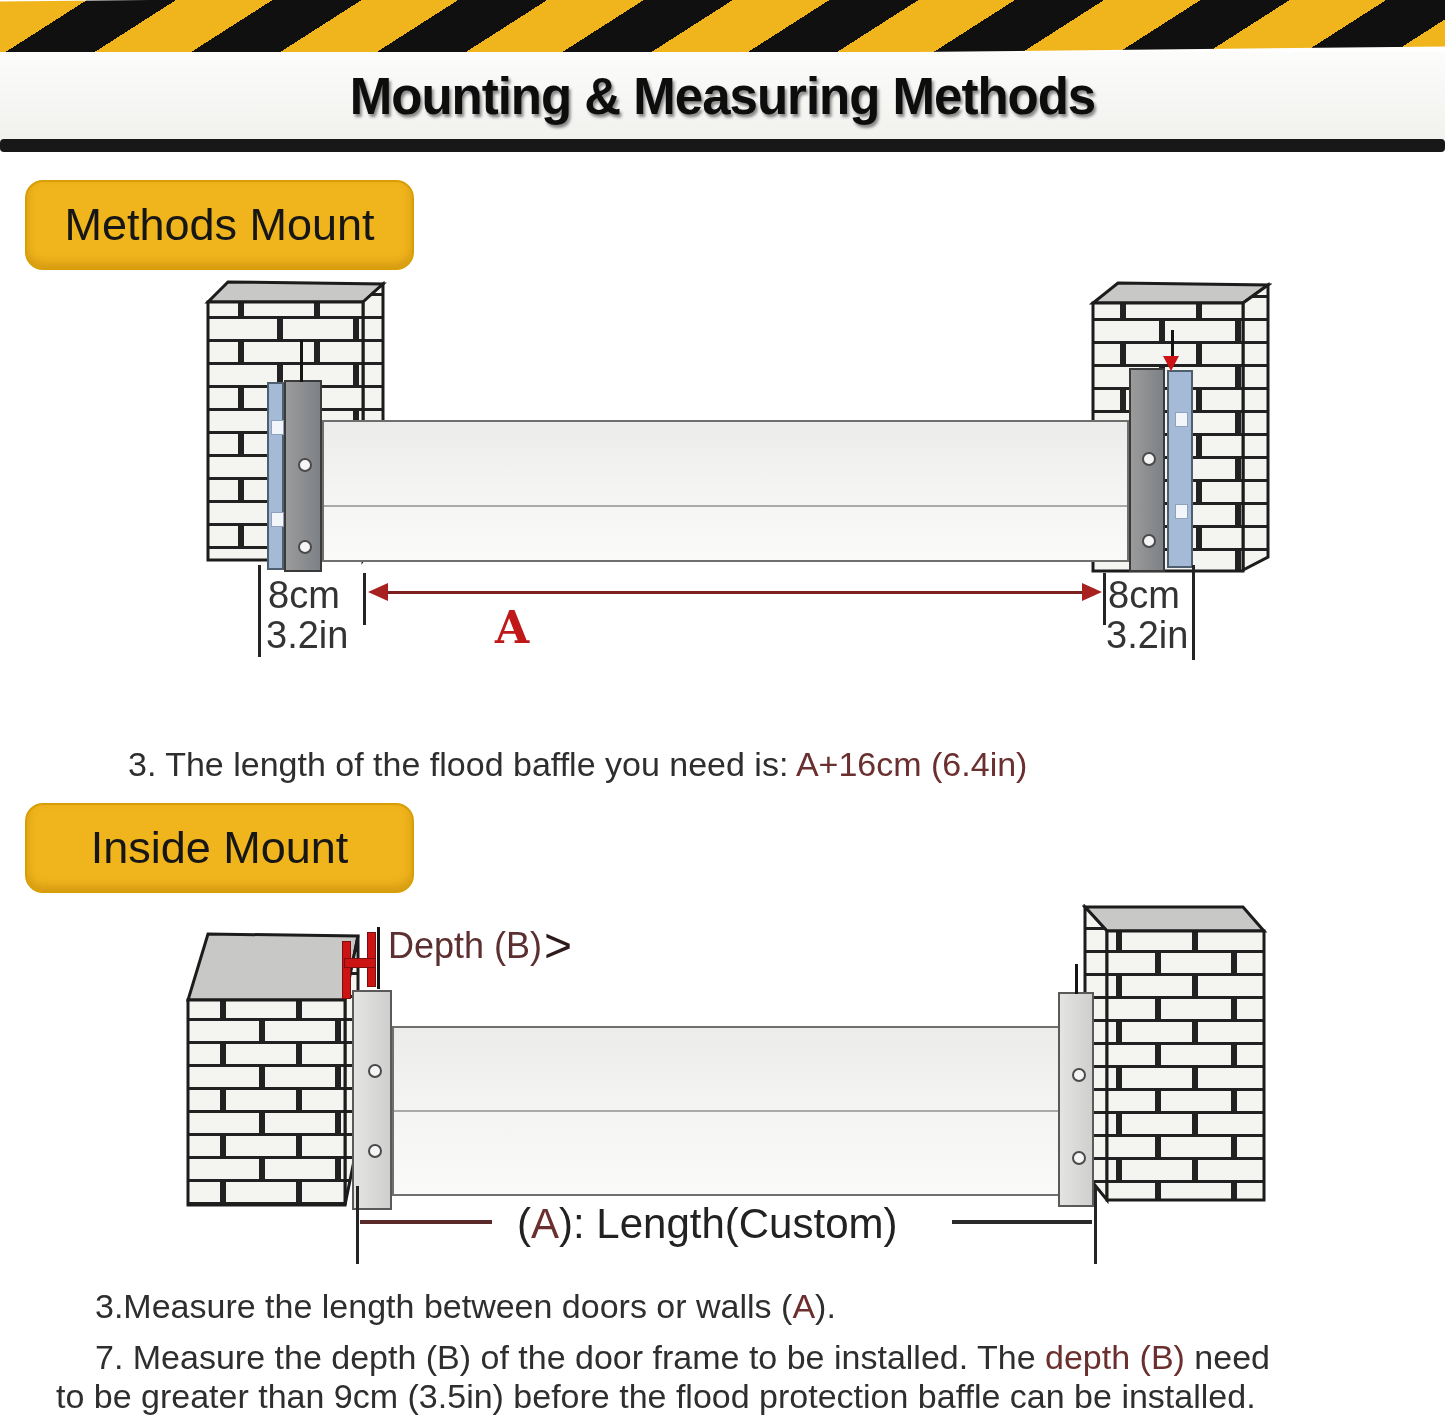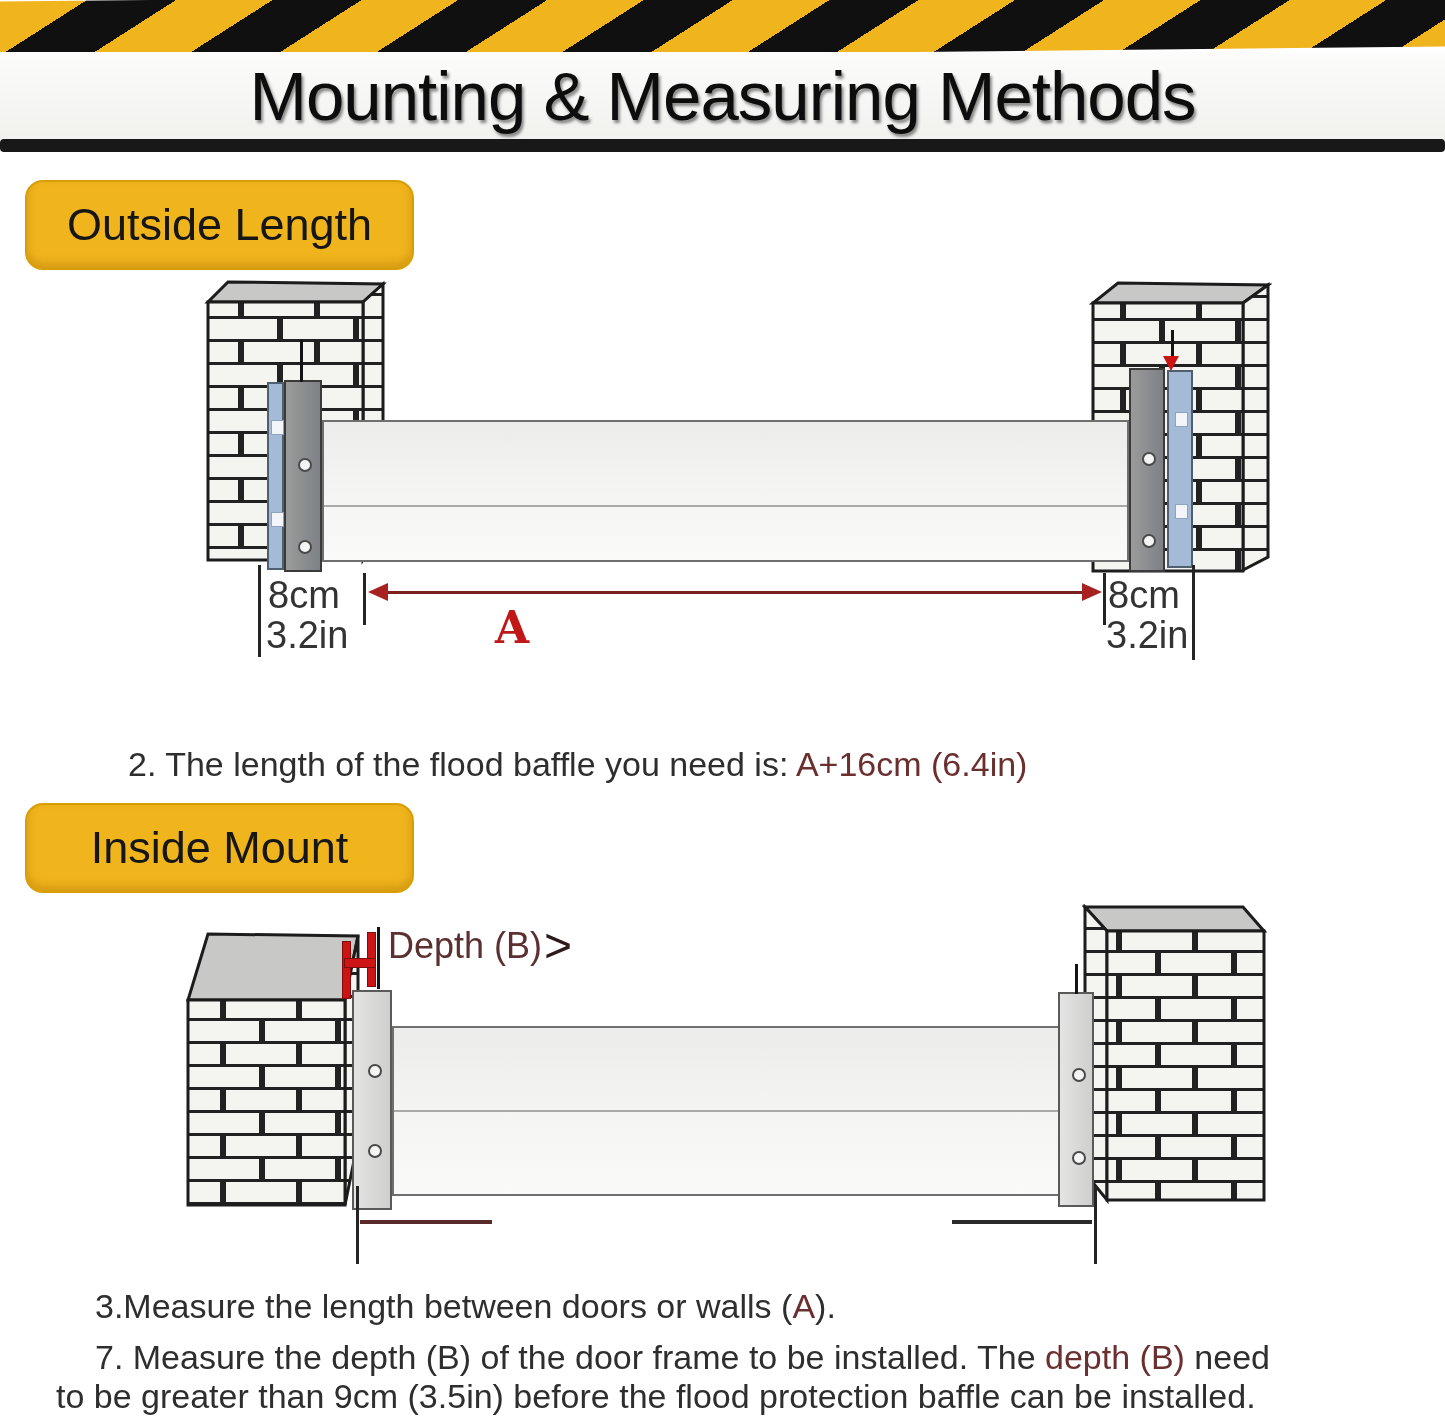--- a/index.html
+++ b/index.html
@@ -5,21 +5,21 @@
   html,body{margin:0;padding:0;background:#ffffff;}
   .page{position:relative;width:1445px;height:1421px;background:#ffffff;overflow:hidden;
         font-family:"Liberation Sans",sans-serif;color:#2b2b2b;}
   
   .hazard{position:absolute;left:-12px;top:-6px;width:1469px;height:60px;
           transform:rotate(-0.6deg);
           background:repeating-linear-gradient(148deg,
             var(--yellow,#F2B71E) 0 52px, #101010 52px 100px);}
   .title-band{position:absolute;left:0;top:52px;width:1445px;height:88px;
               background:linear-gradient(#fcfcfb,#f1f1ee);display:flex;align-items:center;justify-content:center;}
-  .title{font-size:69px;font-weight:normal;letter-spacing:-1px;color:#0d0d0d;
+  .title{font-size:51px;font-weight:bold;letter-spacing:-1px;color:#0d0d0d;
          text-shadow:2px 3px 3px rgba(0,0,0,0.45);}
   .black-bar{position:absolute;left:0;top:139px;width:1445px;height:13px;background:#181818;border-radius:4px;}
   
   .badge{position:absolute;left:25px;width:385px;height:86px;background:var(--yellow,#F0B41C);
          border:2px solid #d89e06;border-radius:18px;display:flex;align-items:center;justify-content:center;
          font-size:45px;color:#161616;box-shadow:inset 0 -5px 8px rgba(160,105,0,.35);}
   .badge.outside{top:180px;}
   .badge.inside{top:803px;}
   
   .pillar{position:absolute;}
@@ -73,21 +73,21 @@
       </pattern>
     </defs>
   </svg>
 
   <div class="hazard"></div>
   <div class="title-band">
     <div class="title">Mounting &amp; Measuring Methods</div>
   </div>
   <div class="black-bar"></div>
 
-  <div class="badge outside">Outside Length</div>
+  <div class="badge outside">Methods Mount</div>
 
   <svg class="pillar" style="left:204px;top:270px;" width="184" height="296" viewBox="0 0 184 296">
     <polygon points="4,32 159,32 179,14 24,12" fill="#c8c8c6" stroke="#1c1c1c" stroke-width="3"></polygon>
     <polygon points="159,32 179,14 179,262 159,290" fill="url(#brickP)" stroke="#1c1c1c" stroke-width="3"></polygon>
     <rect x="4" y="32" width="155" height="258" fill="url(#brickP)" stroke="#1c1c1c" stroke-width="3"></rect>
   </svg>
 
   <svg class="pillar" style="left:1086px;top:272px;" width="186" height="302" viewBox="0 0 186 302">
     <polygon points="7,31 157,31 182,13 32,11" fill="#c8c8c6" stroke="#1c1c1c" stroke-width="3"></polygon>
     <polygon points="157,31 182,13 182,285 157,298" fill="url(#brickP)" stroke="#1c1c1c" stroke-width="3"></polygon>
@@ -130,21 +130,21 @@
   <div class="dim-text" style="left:268px;top:575px;">8cm</div>
   <div class="dim-text" style="left:266px;top:615px;">3.2in</div>
   <div class="dim-text" style="left:1108px;top:575px;">8cm</div>
   <div class="dim-text" style="left:1106px;top:615px;">3.2in</div>
 
   <div class="span-label" style="left:495px;top:602px;">
     <span class="big-a">A</span>
   </div>
 
   <div class="steps" style="left:128px;top:745px;">
-    <span>2. The length of the flood baffle you need is: </span><span class="accent">A+16cm (6.4in)</span>
+    <span>3. The length of the flood baffle you need is: </span><span class="accent">A+16cm (6.4in)</span>
   </div>
 
   <div class="badge inside">Inside Mount</div>
 
   <svg class="pillar" style="left:186px;top:926px;" width="180" height="282" viewBox="0 0 180 282">
     <polygon points="2,74 159,74 172,10 22,8" fill="#c8c8c6" stroke="#1c1c1c" stroke-width="3"></polygon>
     <polygon points="159,74 172,10 172,215 159,279" fill="url(#brickP)" stroke="#1c1c1c" stroke-width="3"></polygon>
     <rect x="2" y="74" width="157" height="205" fill="url(#brickP)" stroke="#1c1c1c" stroke-width="3"></rect>
   </svg>
 
@@ -175,20 +175,23 @@
 
   <div class="depth-label" style="left:388px;top:918px;">
     <span class="d1">Depth (B) </span>
     <span class="d2">&gt;</span>
   </div>
 
   <div class="tick" style="left:356px;top:1186px;height:78px;"></div>
   <div class="tick" style="left:1094px;top:1186px;height:78px;"></div>
   <div class="seg-maroon" style="left:360px;top:1220px;width:132px;"></div>
   <div class="seg-black" style="left:952px;top:1220px;width:140px;"></div>
+  <div class="len-label" style="left:517px;top:1200px;">
+    <span>(</span><span class="accent">A</span><span>): Length(Custom)</span>
+  </div>
 
   <div class="steps" style="left:95px;top:1287px;">
     <span>3.Measure the length between doors or walls (</span><span class="accent">A</span><span>).</span>
   </div>
   <div class="steps" style="left:95px;top:1338px;">
     <span>7. Measure the depth (B) of the door frame to be installed. The </span><span class="accent">depth (B)</span><span> need</span>
   </div>
   <div class="steps" style="left:56px;top:1377px;">to be greater than 9cm (3.5in) before the flood protection baffle can be installed.</div>
 
 </div>

